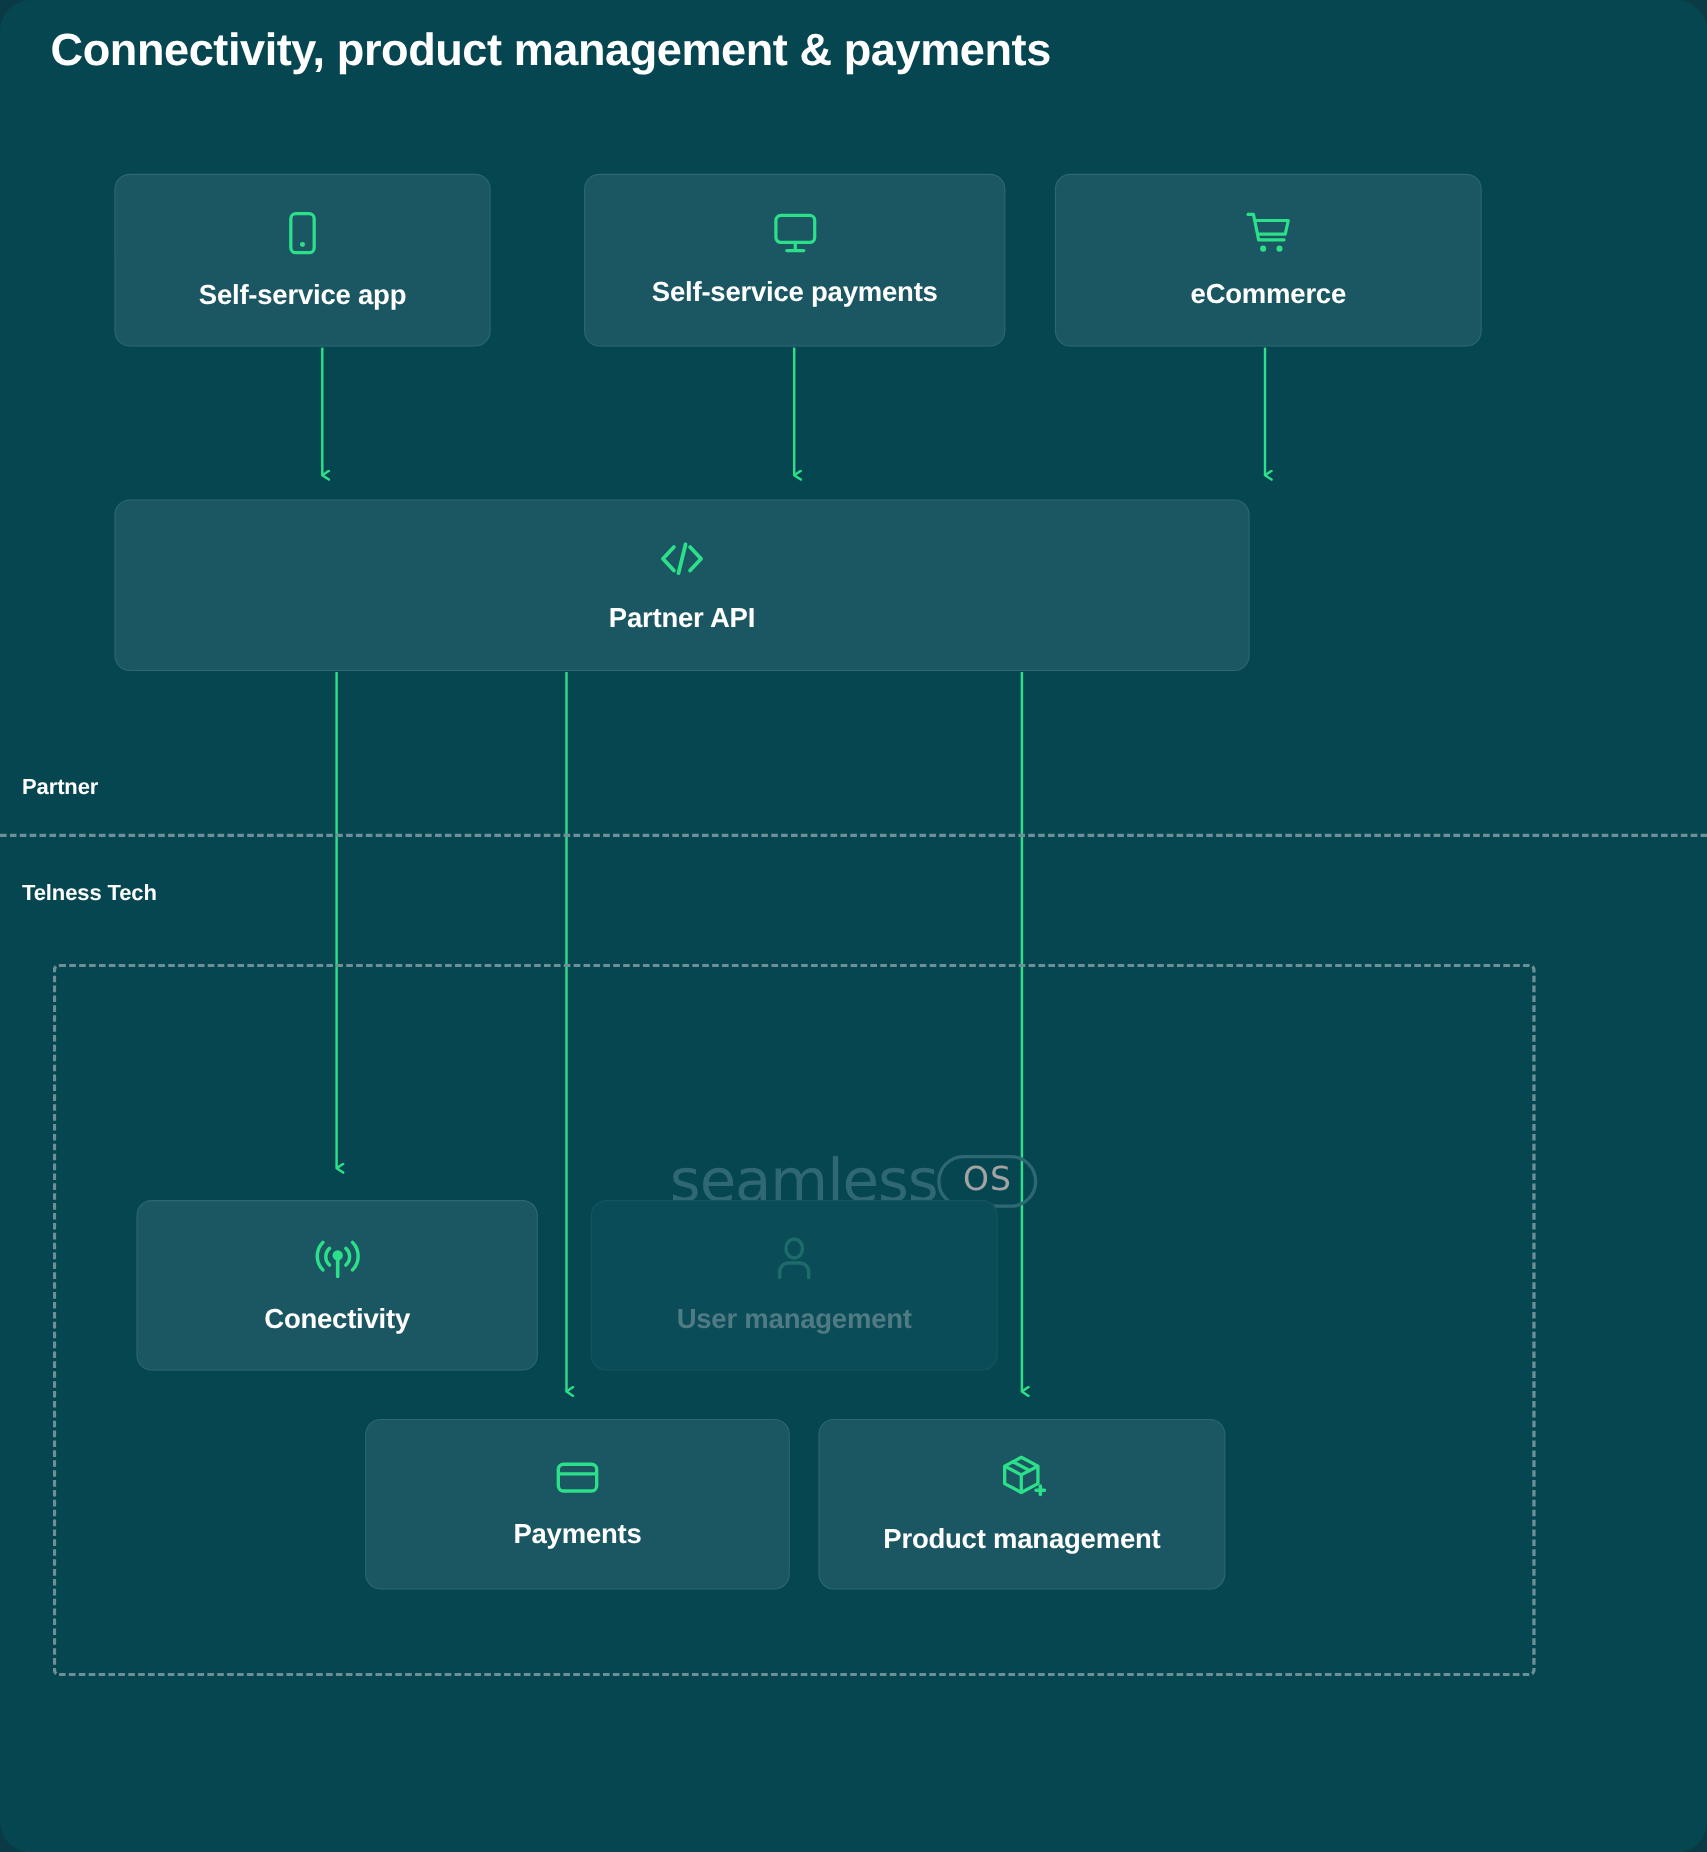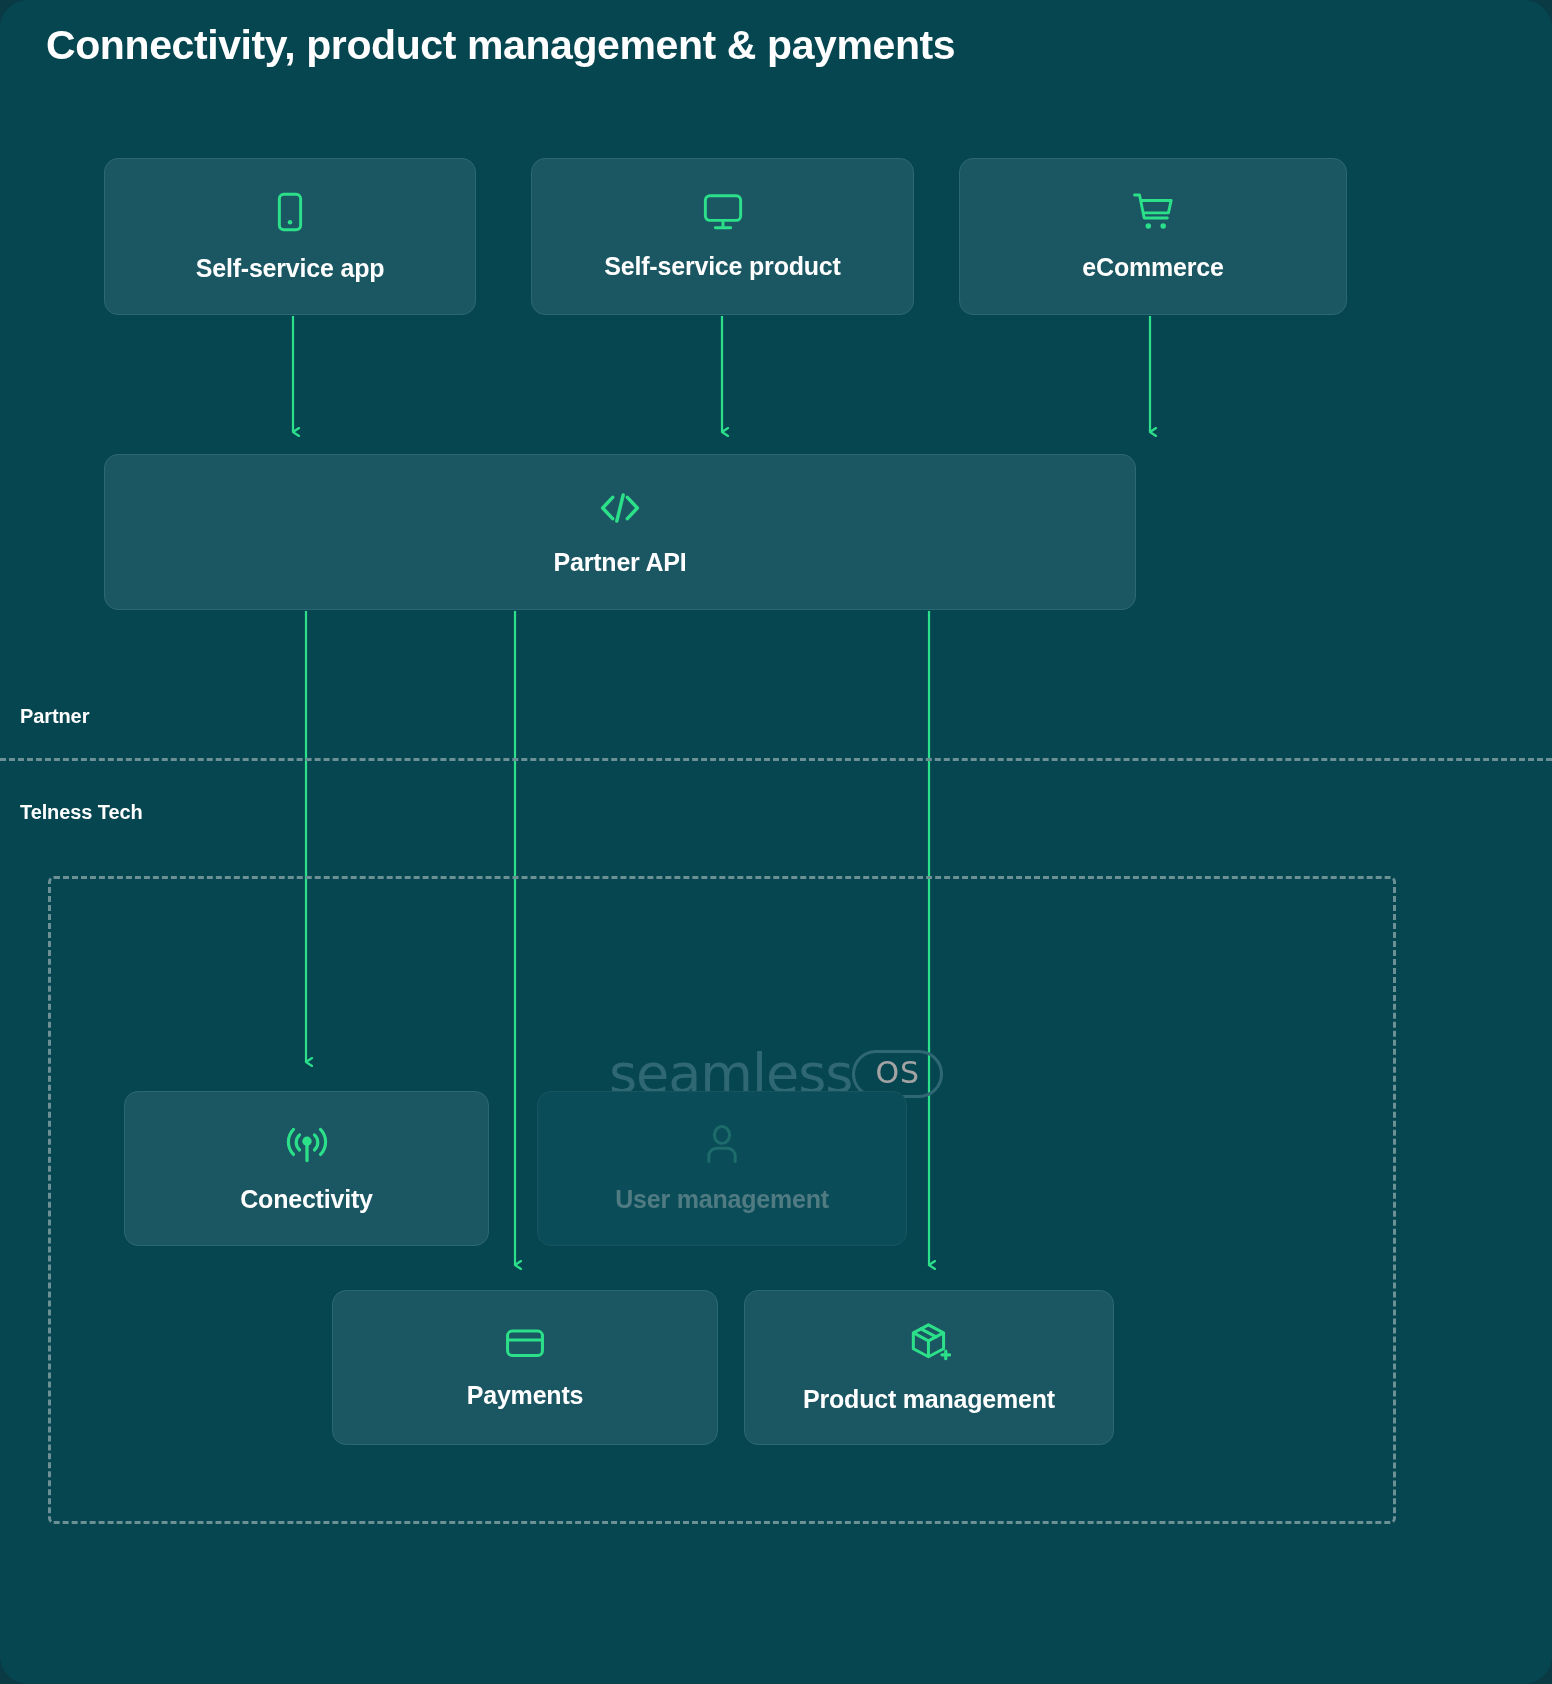--- a/index.html
+++ b/index.html
@@ -58,21 +58,21 @@
     letter-spacing: -0.2px;
     color: #ffffff;
     text-align: center;
     white-space: nowrap;
   }
   .card.dim .card-label { color: #517b83; }
   .card-icon { line-height: 0; }
   .card-icon svg { display: block; }
 
   
-  #card-app      { left: 104px;  top: 158px; width: 372px; height: 157px; }
+  #card-app      { left: 104px;  top: 158px; width: 342px; height: 157px; }
   #card-website  { left: 531px;  top: 158px; width: 383px; height: 157px; }
   #card-ecom     { left: 959px;  top: 158px; width: 388px; height: 157px; }
 
   
   #card-api {
     left: 104px; top: 454px; width: 1032px; height: 156px;
   }
 
   
   .section-label {
@@ -186,21 +186,21 @@
   </div>
 
   <div class="card active" id="card-website">
     <span class="card-icon">
       <svg width="42" height="40" viewBox="0 0 30 28" fill="none" xmlns="http://www.w3.org/2000/svg">
         <rect x="2.4" y="2.4" width="25.2" height="17.6" rx="3.2" stroke="#2ce08a" stroke-width="2.1"></rect>
         <line x1="15" y1="20" x2="15" y2="25" stroke="#2ce08a" stroke-width="2.1" stroke-linecap="round"></line>
         <line x1="9.5" y1="25.3" x2="20.5" y2="25.3" stroke="#2ce08a" stroke-width="2.1" stroke-linecap="round"></line>
       </svg>
     </span>
-    <span class="card-label">Self-service product</span>
+    <span class="card-label">Self-service payments</span>
   </div>
 
   <div class="card active" id="card-ecom">
     <span class="card-icon">
       <svg width="44" height="42" viewBox="0 0 32 30" fill="none" xmlns="http://www.w3.org/2000/svg">
         <path d="M2.6 2.6 H6.2 L9.6 19.4 H26.4" stroke="#2ce08a" stroke-width="2.1" stroke-linecap="round" stroke-linejoin="round"></path>
         <path d="M7.4 6.6 H29.2 L27.2 15.6 H9.2" stroke="#2ce08a" stroke-width="2.1" stroke-linecap="round" stroke-linejoin="round"></path>
         <circle cx="12.6" cy="25.2" r="2" fill="#2ce08a"></circle>
         <circle cx="23.4" cy="25.2" r="2" fill="#2ce08a"></circle>
       </svg>

